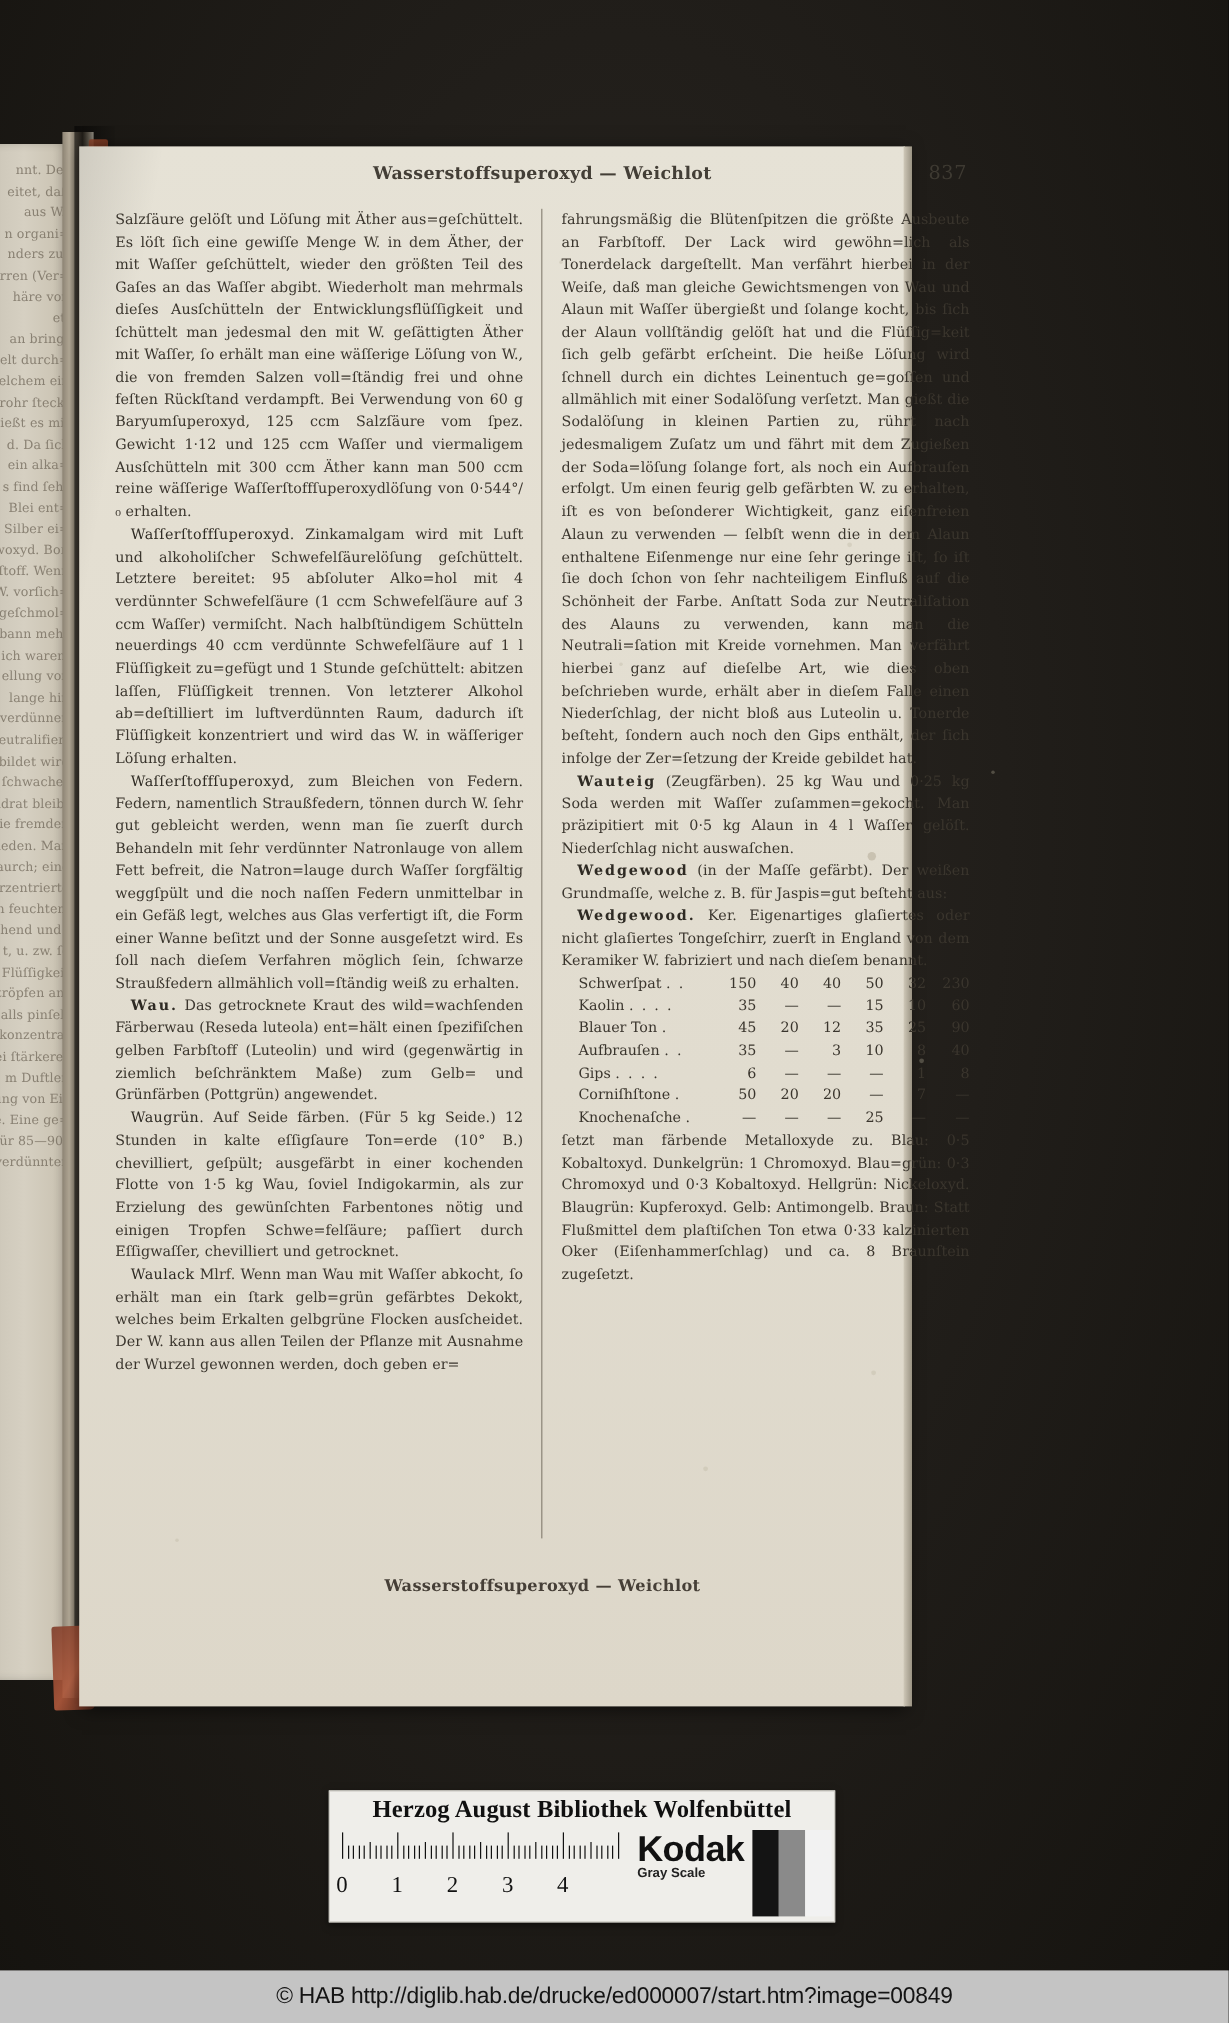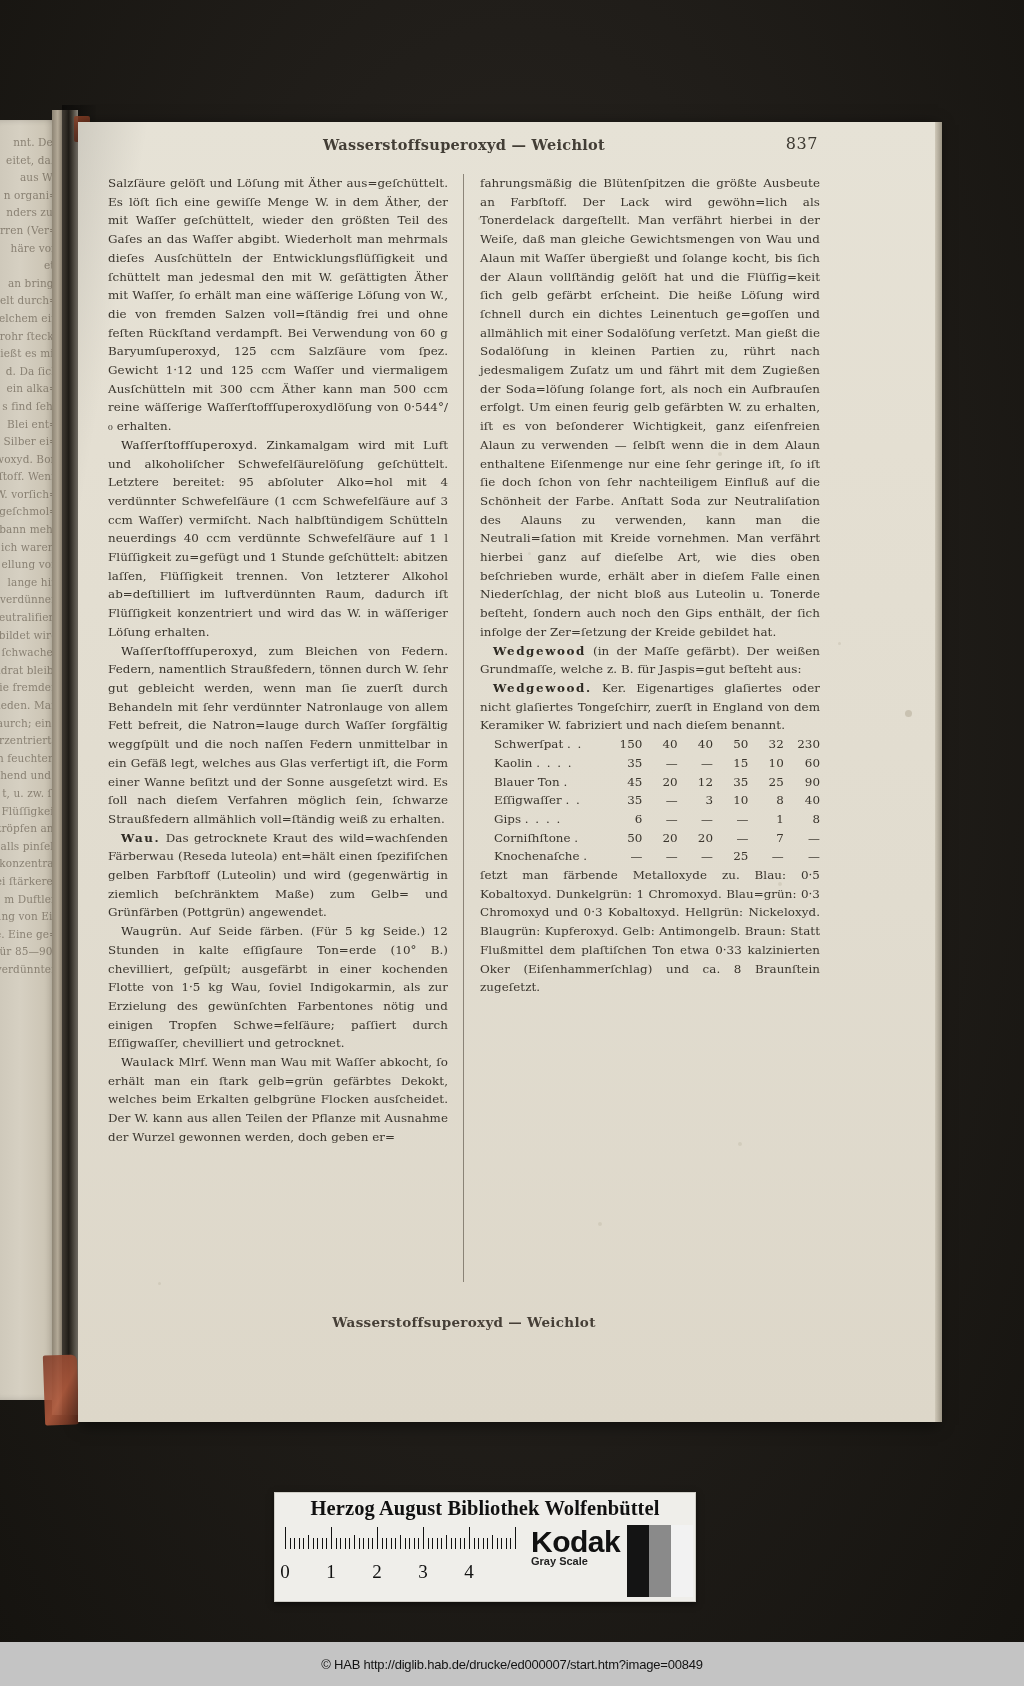--- a/index.html
+++ b/index.html
@@ -44,21 +44,21 @@
     border-radius:2px 6px 4px 2px;opacity:.9;transform:rotate(-2deg);
   }
   #spine-red-top{
     position:absolute;left:74px;top:116px;width:16px;height:26px;
     background:linear-gradient(160deg,#8a4026,#5e2a19);opacity:.85;
     border-radius:2px;
   }
 
   
   #page{
-    position:absolute;left:78px;top:122px;width:858px;height:1300px;
+    position:absolute;left:66px;top:122px;width:688px;height:1300px;
     background:
       linear-gradient(100deg, rgba(0,0,0,.10) 0px, rgba(0,0,0,0) 70px),
       linear-gradient(180deg, #e6e2d6 0%, #e4dfd2 25%, #e1dccf 60%, #ddd7c9 100%);
     box-shadow:2px 3px 14px rgba(0,0,0,.55);
   }
   #page-edge-right{
     position:absolute;right:-6px;top:0;width:7px;height:100%;
     background:linear-gradient(90deg,#cfc8b8,#9a9383);
   }
   
@@ -182,21 +182,21 @@
   #gray-patches div{flex:1;height:100%;}
 
   
   #copyright-bar{
     position:absolute;left:0;bottom:0;width:1024px;height:44px;
     background:#c4c4c4;
     display:flex;align-items:center;justify-content:center;
   }
   #copyright-text{
     font-family:"Liberation Sans", sans-serif;
-    font-size:13px;color:#141414;letter-spacing:-.2px;
+    font-size:19px;color:#141414;letter-spacing:-.2px;
   }
 </style>
 </head>
 <body>
 
 <div id="backdrop"></div>
 
 <div id="prev-page">
   <div class="ptext" id="prev-text">
       <div>nnt. Der</div>
@@ -292,20 +292,24 @@
           <span class="hw">Waulack</span>
           <span>Mlrf. Wenn man Wau mit Waſſer abkocht, ſo erhält man ein ſtark gelb=grün gefärbtes Dekokt, welches beim Erkalten gelbgrüne Flocken ausſcheidet. Der W. kann aus allen Teilen der Pflanze mit Ausnahme der Wurzel gewonnen werden, doch geben er=</span>
         </p>
       </div>
 
       <div class="col right">
         <p class="para cont">
           <span>fahrungsmäßig die Blütenſpitzen die größte Ausbeute an Farbſtoff. Der Lack wird gewöhn=lich als Tonerdelack dargeſtellt. Man verfährt hierbei in der Weiſe, daß man gleiche Gewichtsmengen von Wau und Alaun mit Waſſer übergießt und ſolange kocht, bis ſich der Alaun vollſtändig gelöſt hat und die Flüſſig=keit ſich gelb gefärbt erſcheint. Die heiße Löſung wird ſchnell durch ein dichtes Leinentuch ge=goſſen und allmählich mit einer Sodalöſung verſetzt. Man gießt die Sodalöſung in kleinen Partien zu, rührt nach jedesmaligem Zuſatz um und fährt mit dem Zugießen der Soda=löſung ſolange fort, als noch ein Aufbrauſen erfolgt. Um einen feurig gelb gefärbten W. zu erhalten, iſt es von beſonderer Wichtigkeit, ganz eiſenfreien Alaun zu verwenden — ſelbſt wenn die in dem Alaun enthaltene Eiſenmenge nur eine ſehr geringe iſt, ſo iſt ſie doch ſchon von ſehr nachteiligem Einfluß auf die Schönheit der Farbe. Anſtatt Soda zur Neutraliſation des Alauns zu verwenden, kann man die Neutrali=ſation mit Kreide vornehmen. Man verfährt hierbei ganz auf dieſelbe Art, wie dies oben beſchrieben wurde, erhält aber in dieſem Falle einen Niederſchlag, der nicht bloß aus Luteolin u. Tonerde beſteht, ſondern auch noch den Gips enthält, der ſich infolge der Zer=ſetzung der Kreide gebildet hat.</span>
         </p>
         <p class="para">
+          <span class="hw-sp">Wauteig</span>
+          <span>(Zeugfärben). 25 kg Wau und 0·25 kg Soda werden mit Waſſer zuſammen=gekocht. Man präzipitiert mit 0·5 kg Alaun in 4 l Waſſer gelöſt. Niederſchlag nicht auswaſchen.</span>
+        </p>
+        <p class="para">
           <span class="hw-sp">Wedgewood</span>
           <span>(in der Maſſe gefärbt). Der weißen Grundmaſſe, welche z. B. für Jaspis=gut beſteht aus:</span>
         </p>
         <p class="para">
           <span class="hw-sp">Wedgewood.</span>
           <span>Ker. Eigenartiges glaſiertes oder nicht glaſiertes Tongeſchirr, zuerſt in England von dem Keramiker W. fabriziert und nach dieſem benannt.</span>
         </p>
 
         <table class="comp">
           <tbody id="comp-body">
@@ -330,21 +334,21 @@
               <tr>
                 <td class="lbl"><span>Blauer Ton </span><span class="dots">.</span></td>
                 <td class="num">45</td>
                 <td class="num">20</td>
                 <td class="num">12</td>
                 <td class="num">35</td>
                 <td class="num">25</td>
                 <td class="num">90</td>
               </tr>
               <tr>
-                <td class="lbl"><span>Eſſigwaſſer </span><span class="dots">. .</span></td>
+                <td class="lbl"><span>Aufbrauſen </span><span class="dots">. .</span></td>
                 <td class="num">35</td>
                 <td class="num">—</td>
                 <td class="num">3</td>
                 <td class="num">10</td>
                 <td class="num">8</td>
                 <td class="num">40</td>
               </tr>
               <tr>
                 <td class="lbl"><span>Gips </span><span class="dots">. . . .</span></td>
                 <td class="num">6</td>

